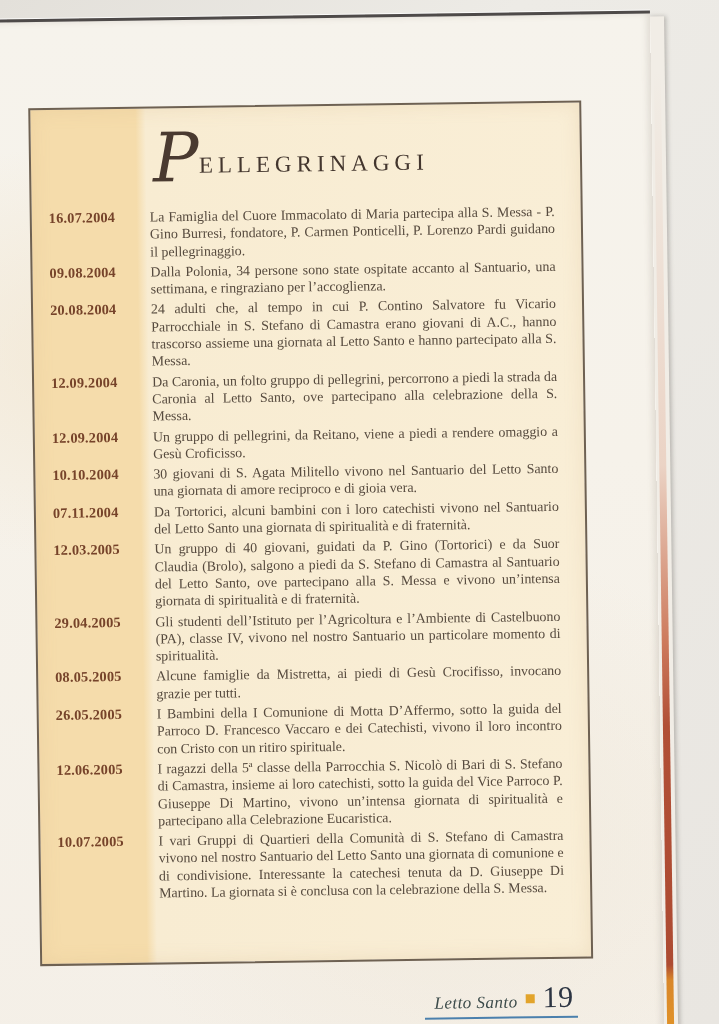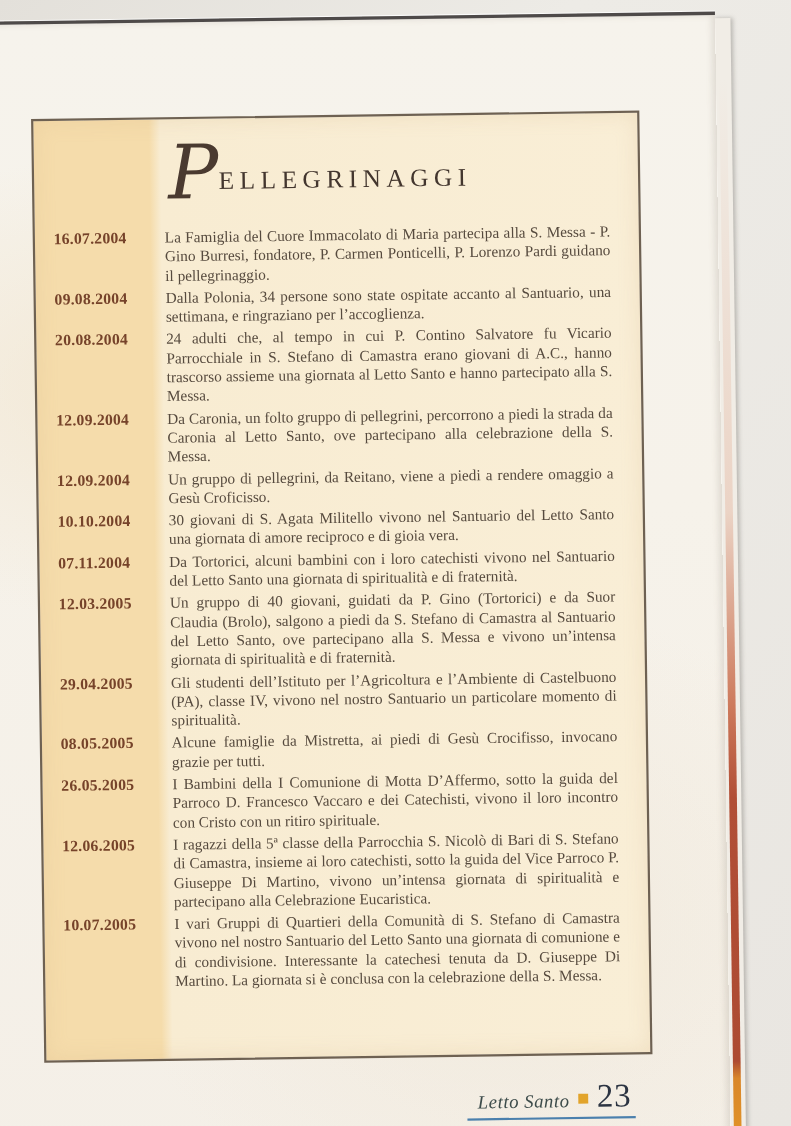--- a/index.html
+++ b/index.html
@@ -167,18 +167,18 @@
   <div class="entry">
     <div class="entry-date">10.07.2005</div>
     <p class="entry-text">I vari Gruppi di Quartieri della Comunità di S. Stefano di Camastra vivono nel nostro Santuario del Letto Santo una giornata di comunione e di condivisione. Interessante la catechesi tenuta da D. Giuseppe Di Martino. La giornata si è conclusa con la celebrazione della S. Messa.</p>
   </div>
 </div>
       </div>
 
       <div class="footer">
         <span class="journal-name">Letto Santo</span>
         <span class="gold-square"></span>
-        <span class="page-number">23</span>
+        <span class="page-number">19</span>
       </div>
 
     </div>
   </div>
 </div>
 
 </body></html>

